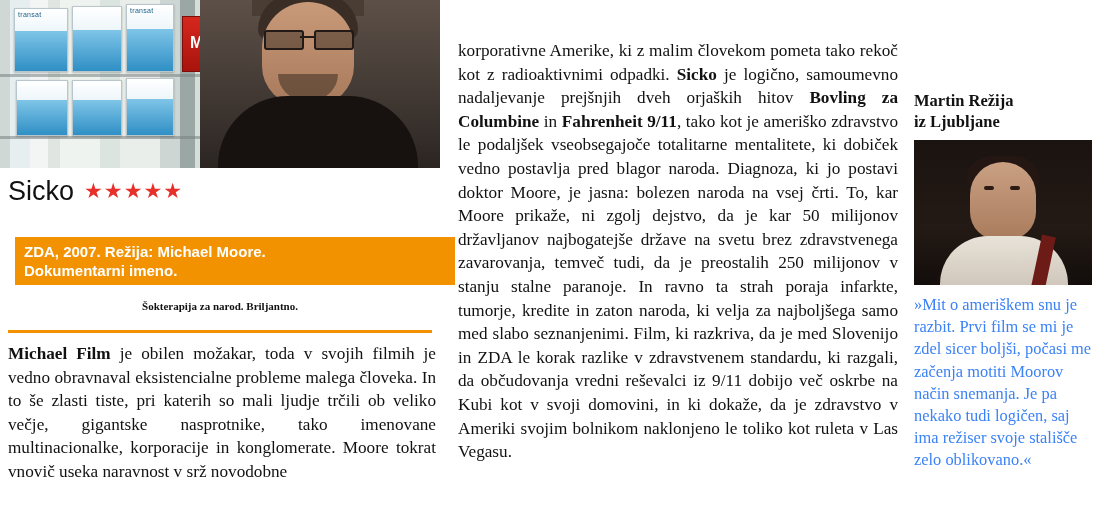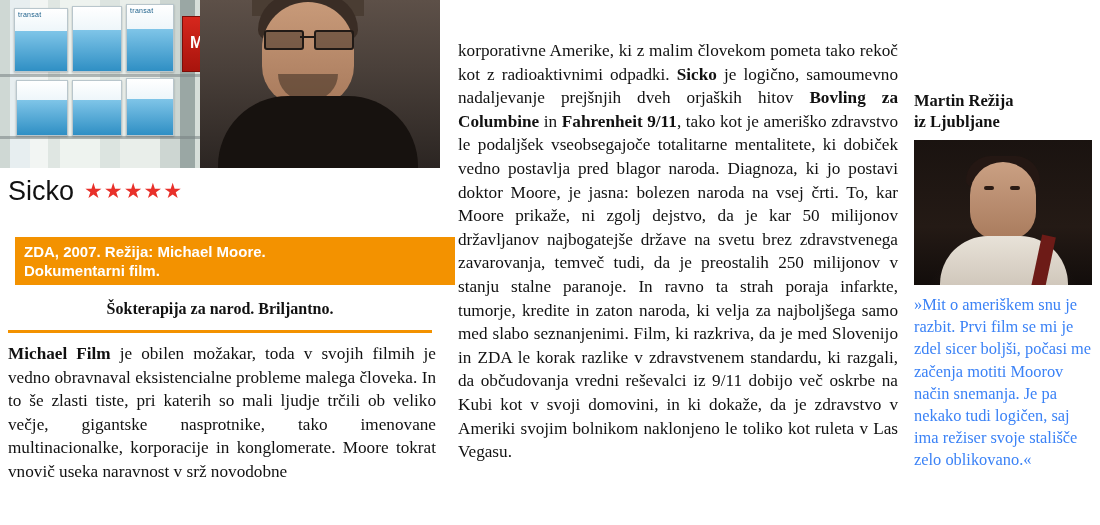--- a/index.html
+++ b/index.html
@@ -222,21 +222,21 @@
   }
 
   .tagline {
     position: absolute;
     left: 0;
     top: 300px;
     width: 440px;
     text-align: center;
     font-family: "Liberation Serif", serif;
     font-weight: bold;
-    font-size: 16px;
+    font-size: 11px;
     color: #111;
   }
   .rule-orange {
     position: absolute;
     left: 8px;
     top: 330px;
     width: 424px;
     height: 3px;
     background: #f39200;
   }
@@ -436,21 +436,21 @@
     </div>
 
     <div class="title-row">
       <span class="film-title">Sicko</span>
       <span class="stars">★★★★★</span>
     </div>
 
     <div class="orange-band">
       <div class="band-text">
         <span>ZDA, 2007. Režija: Michael Moore.</span><br>
-        <span>Dokumentarni film.</span>
+        <span>Dokumentarni imeno.</span>
       </div>
     </div>
 
     <div class="tagline">Šokterapija za narod. Briljantno.</div>
     <div class="rule-orange"></div>
 
     <div class="left-body">
       <b>Michael Film</b><span> je obilen možakar, toda v svojih filmih je vedno obravnaval eksistencialne probleme malega človeka. In to še zlasti tiste, pri katerih so mali ljudje trčili ob veliko večje, gigantske nasprotnike, tako imeno­vane multinacionalke, korporacije in konglomerate. Moore tokrat vnovič useka naravnost v srž novodobne</span>
     </div>
   </div>

